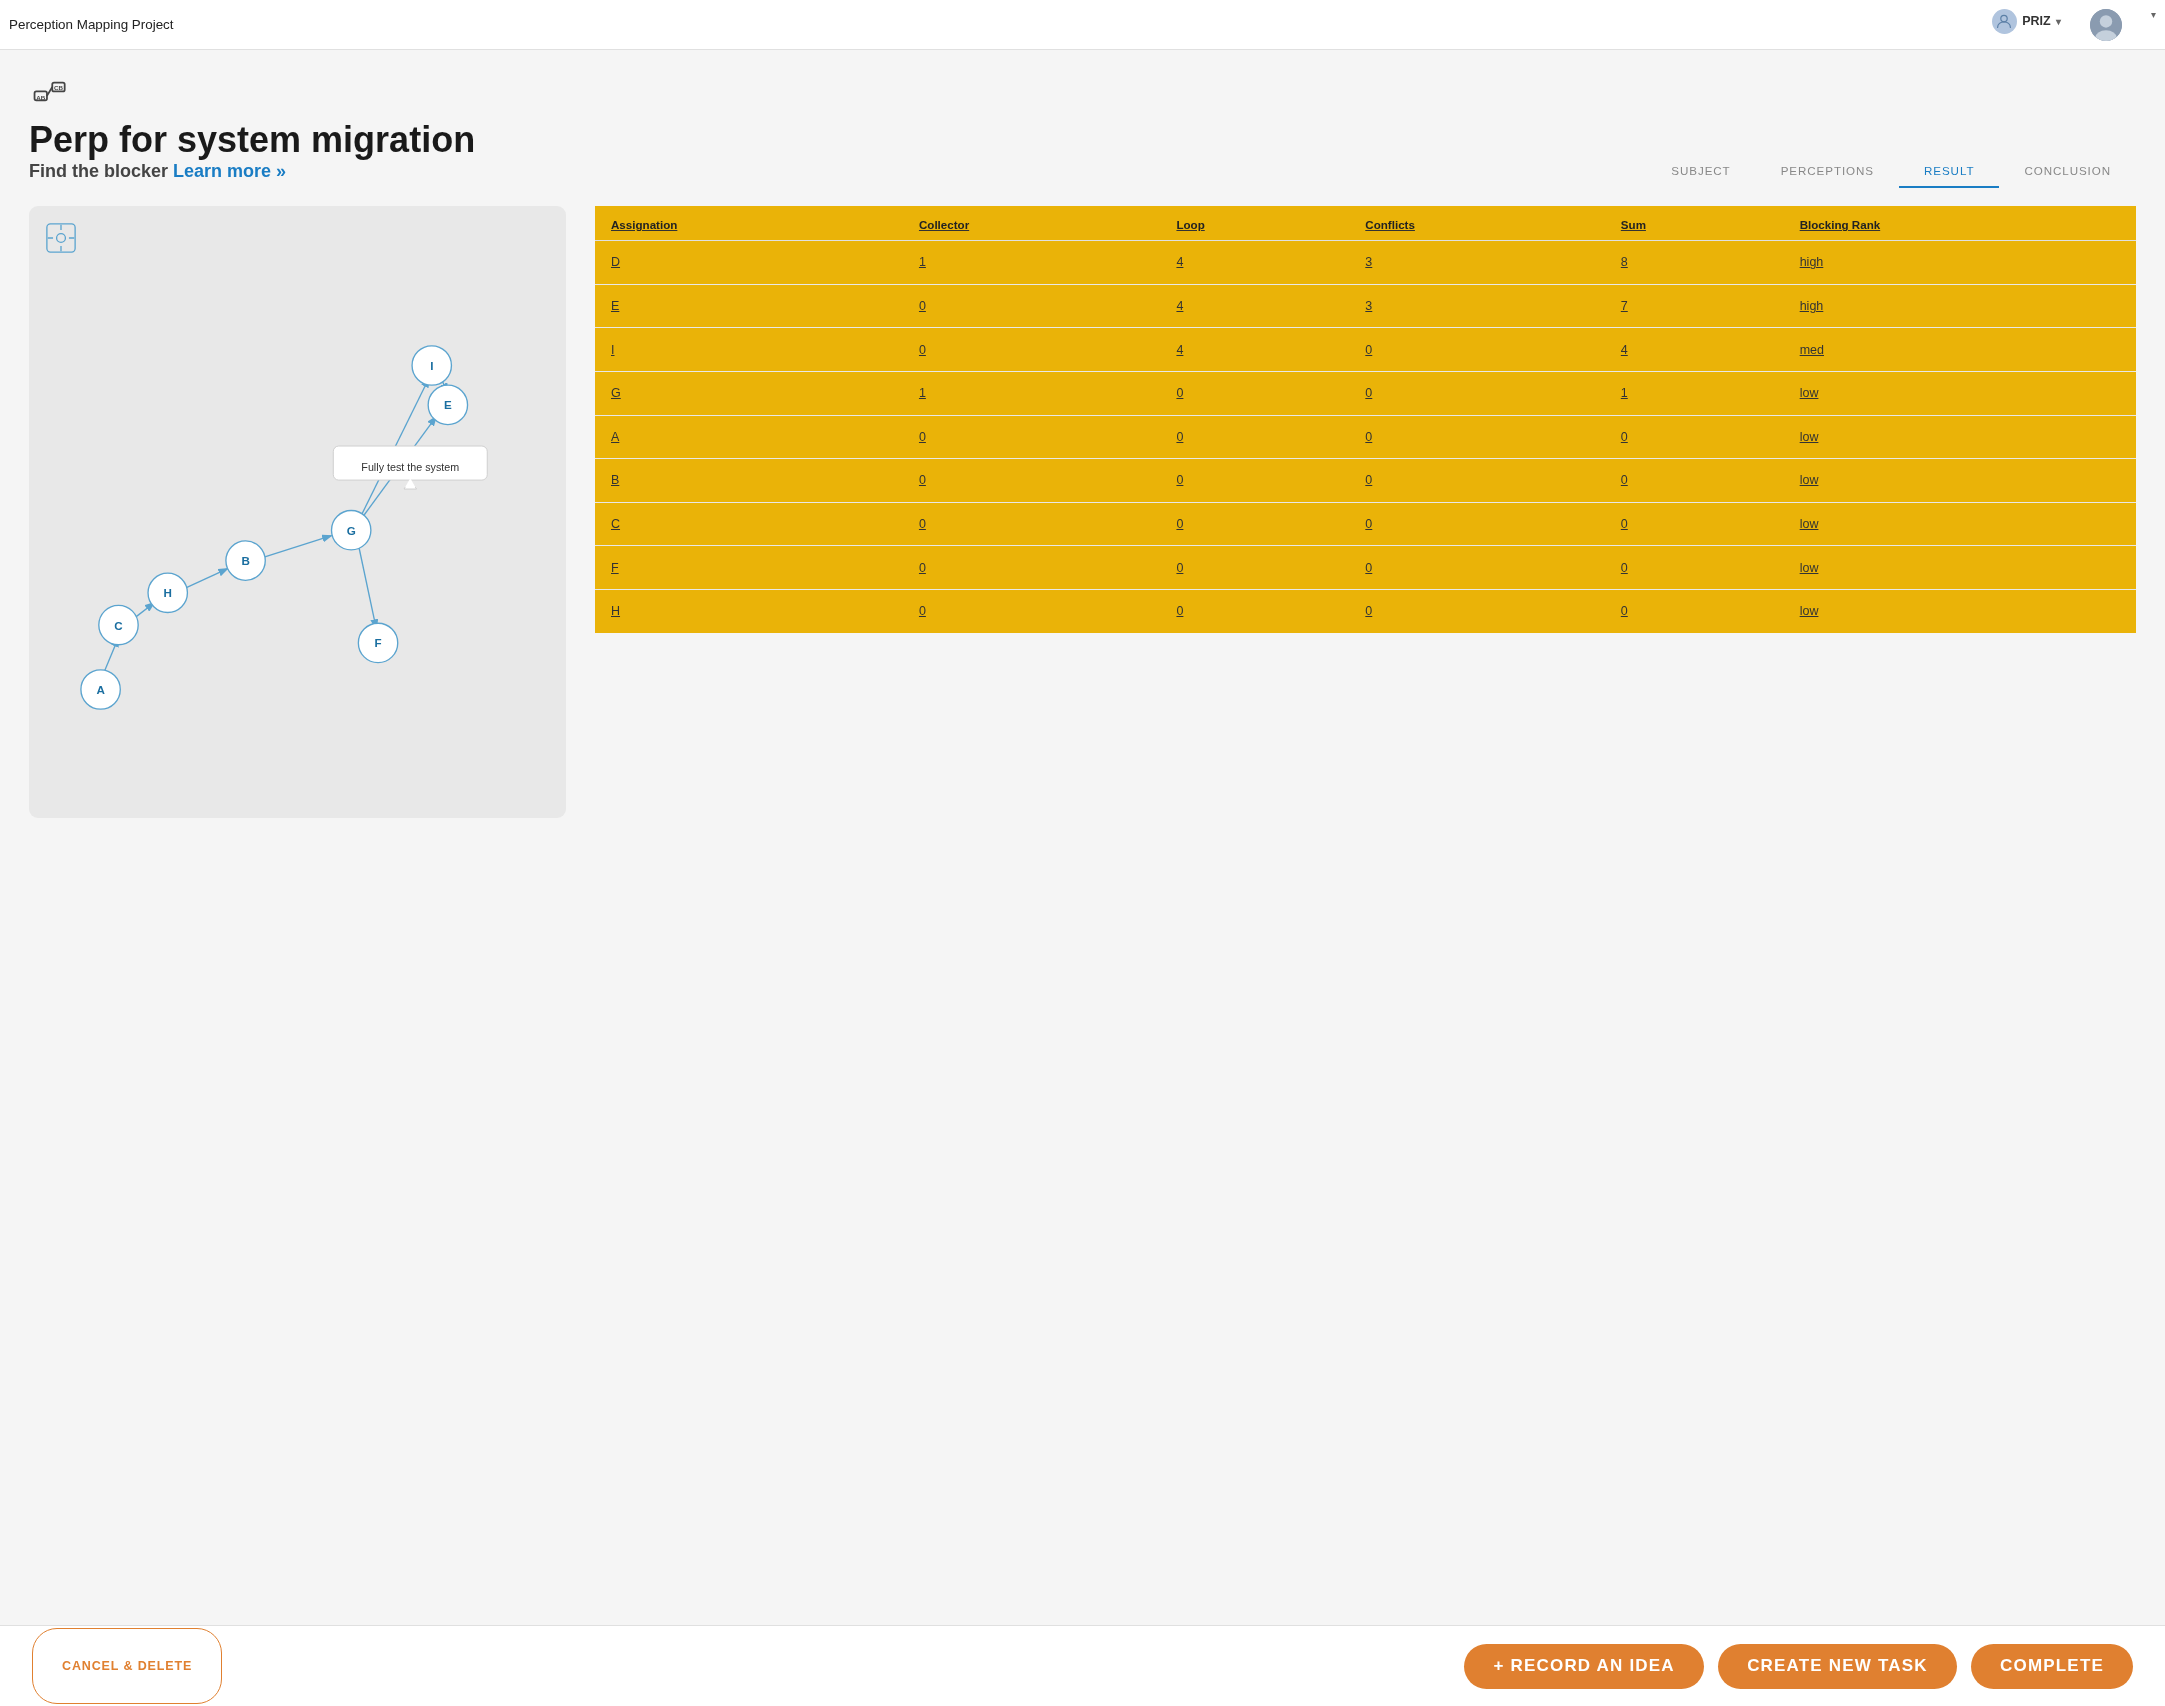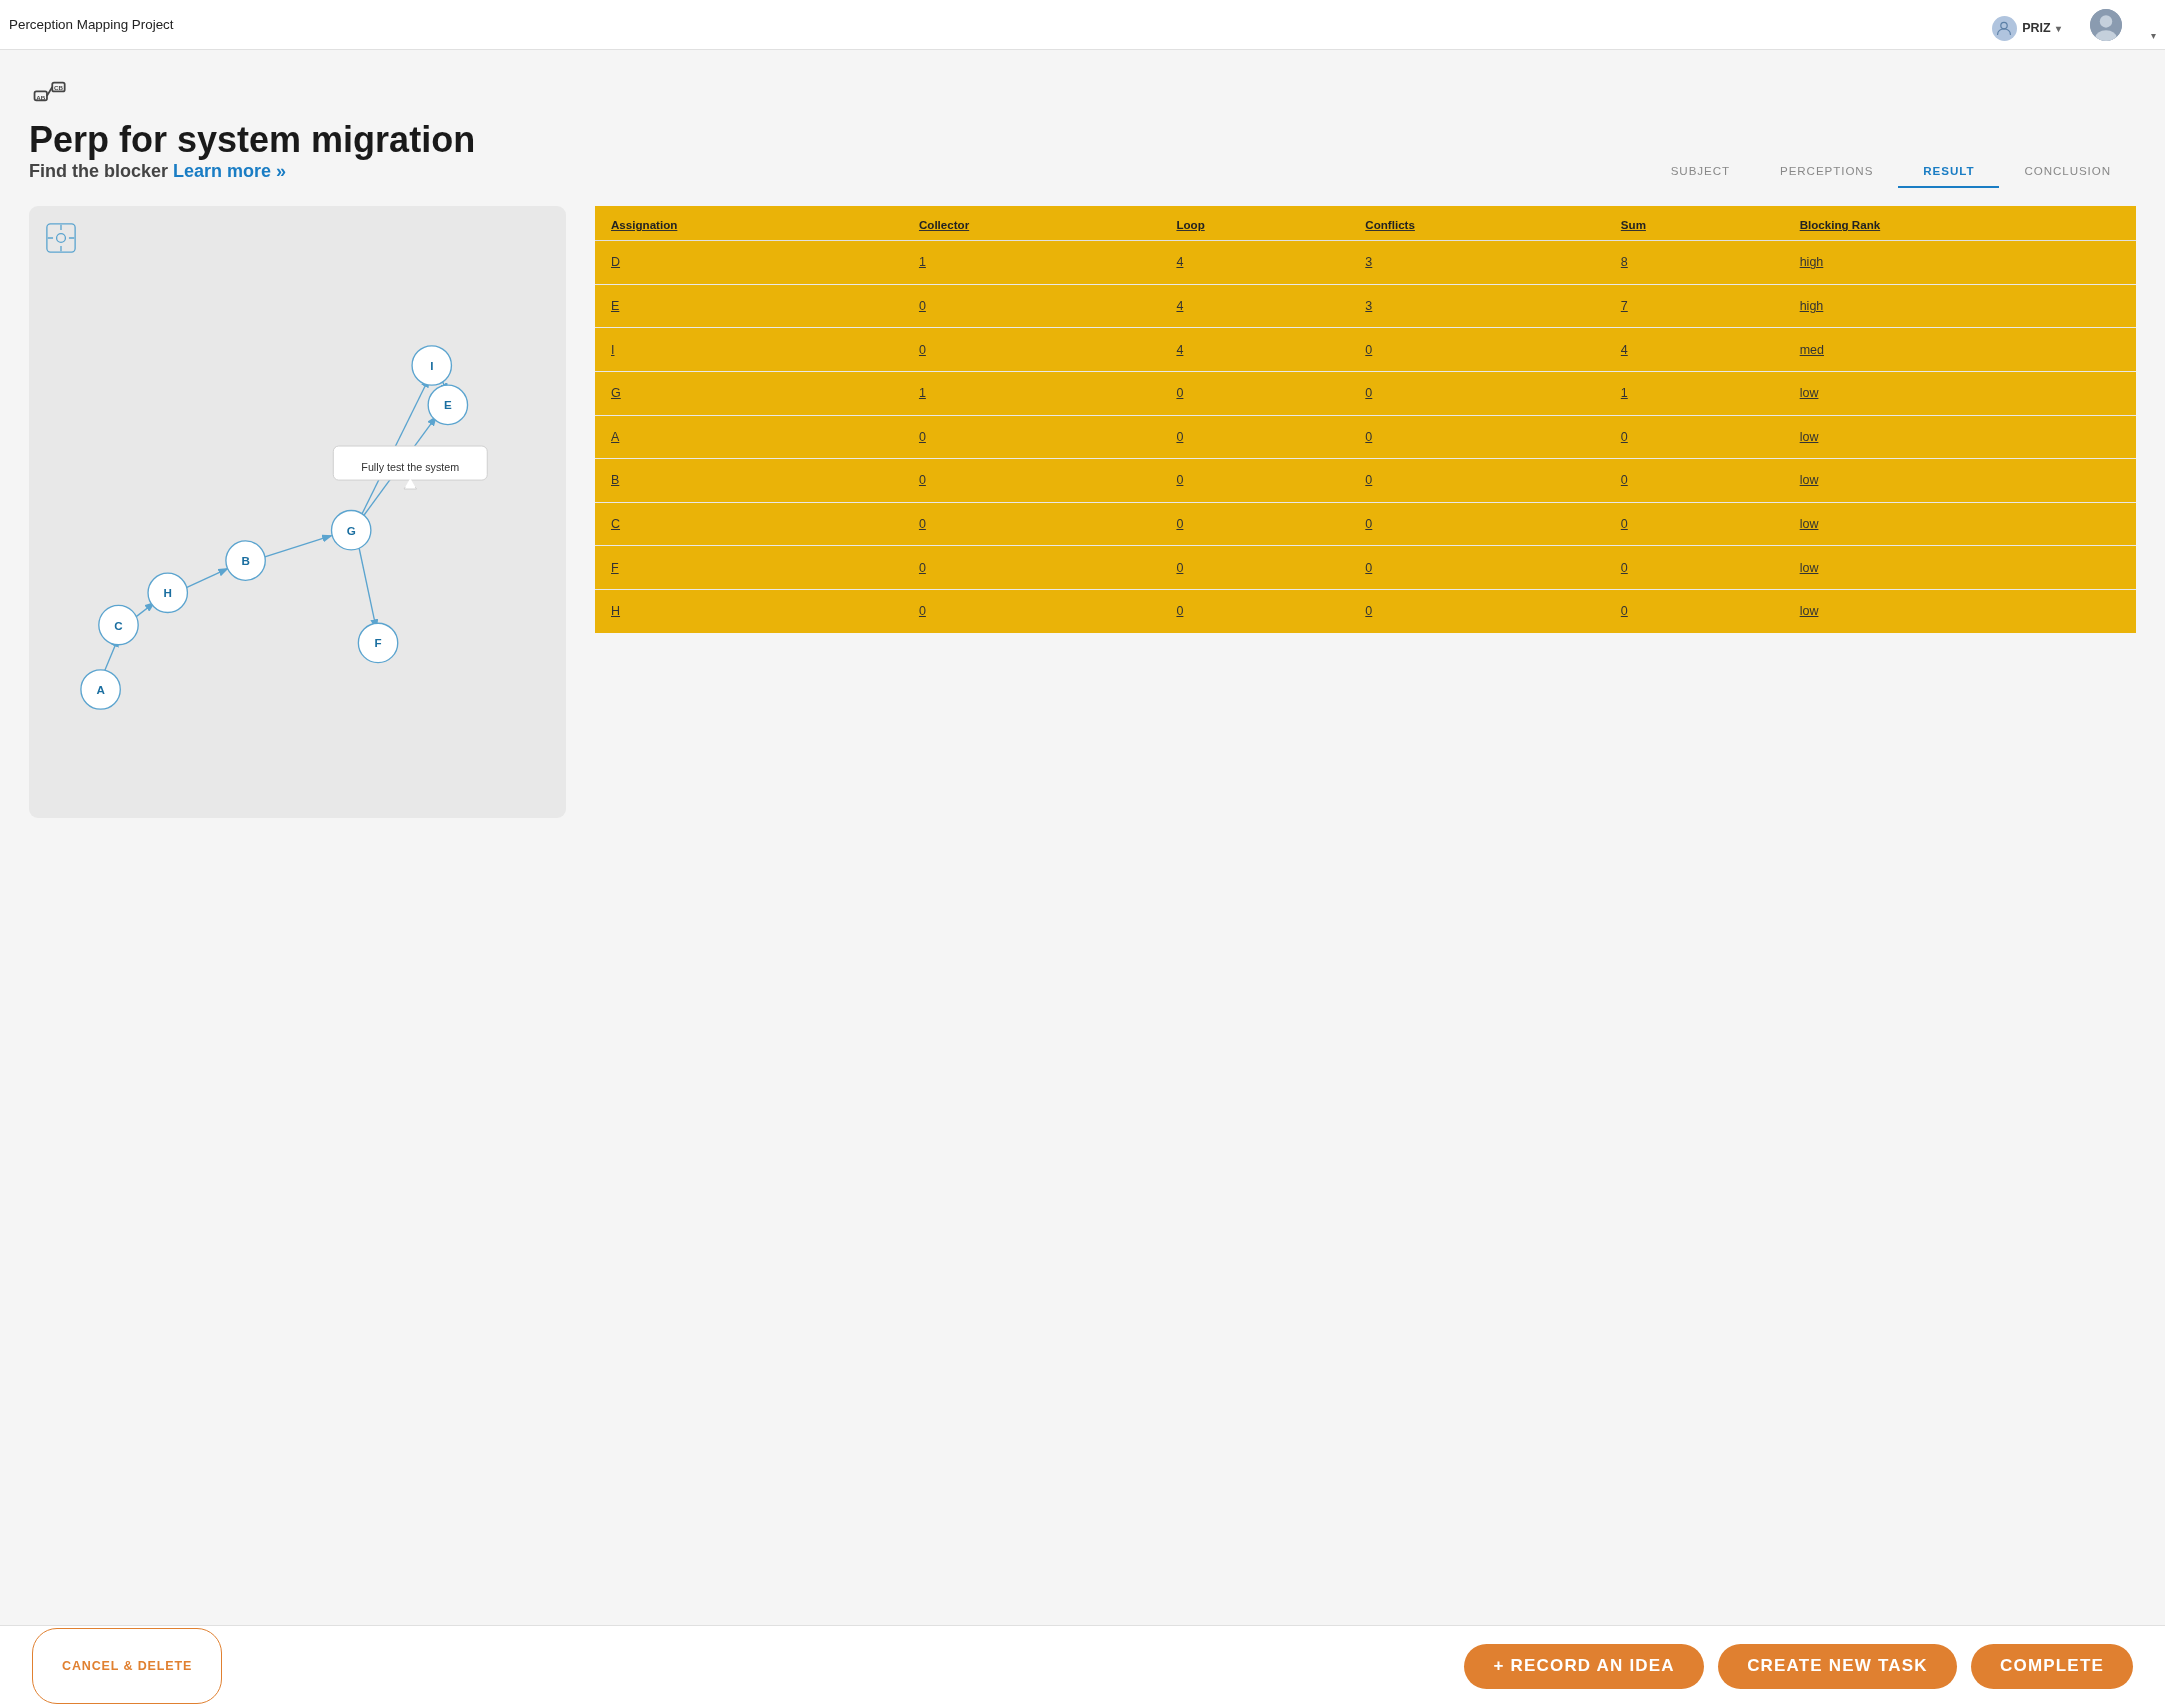--- a/index.html
+++ b/index.html
@@ -17,21 +17,21 @@
       position: relative;
       z-index: 10;
     }
     .topnav-title {
       font-size: 13.4px;
       font-weight: 500;
       color: #222;
     }
     .topnav-right {
       display: flex;
-      align-items: flex-end;
+      align-items: flex-start;
       gap: 29px;
     }
     .user-pill {
       display: flex;
       align-items: center;
       gap: 5.4px;
       font-size: 12.5px;
       font-weight: 600;
       color: #333;
       cursor: pointer;
@@ -107,21 +107,21 @@
       color: #888;
       letter-spacing: 0.08em;
       text-transform: uppercase;
       cursor: pointer;
       border-bottom: 2.7px solid transparent;
       position: relative;
     }
     .tab-item.active {
       color: #1a7dc4;
       border-bottom: 2.7px solid #1a7dc4;
-      font-weight: 700;
+      font-weight: 400;
     }
 
     
     .header-with-tabs {
       display: flex;
       align-items: flex-end;
       justify-content: space-between;
       margin-bottom: 0;
     }
 

